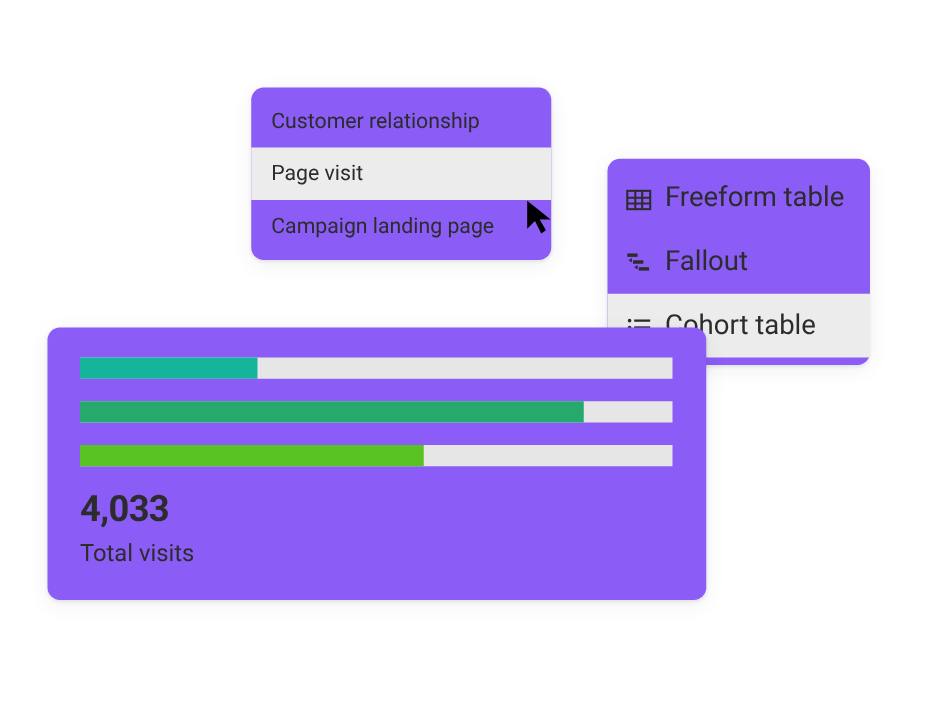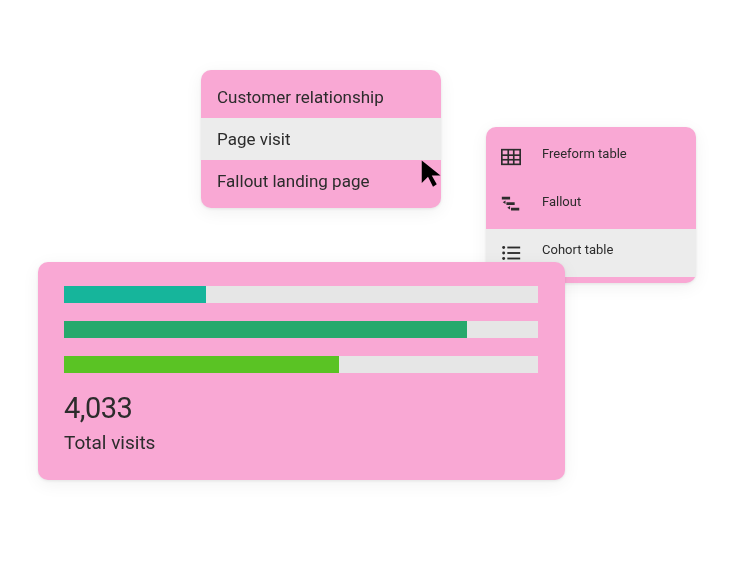--- a/index.html
+++ b/index.html
@@ -7,21 +7,21 @@
   body {
     background: #ffffff;
     font-family: -apple-system, BlinkMacSystemFont, "Segoe UI", Roboto, Helvetica, Arial, sans-serif;
     position: relative;
     overflow: hidden;
     color: #2c2c2c;
   }
 
   .card {
     position: absolute;
-    background: #f9a8d4;
+    background: #8b5cf6;
     border-radius: 10px;
     box-shadow: 0 1px 3px rgba(0,0,0,0.08), 0 4px 18px rgba(0,0,0,0.06);
   }
 
   
   .menu-left {
     left: 201px;
     top: 70px;
     width: 240px;
     padding: 6px 0;
@@ -37,25 +37,25 @@
   }
 
   
   .menu-right {
     left: 486px;
     top: 127px;
     width: 210px;
     padding: 6px 0;
   }
   .menu-right .item {
-    font-size: 13px;
+    font-size: 22px;
     padding: 13px 16px 13px 14px;
     display: flex;
-    align-items: flex-start;
-    gap: 20px;
+    align-items: flex-end;
+    gap: 10px;
     color: #2c2c2c;
     white-space: nowrap;
   }
   .menu-right .item.sel {
     background: #ececec;
   }
   .menu-right .icon { width: 22px; height: 22px; flex-shrink: 0; display: inline-flex; align-items: center; justify-content: center; }
 
   
   .cursor {
@@ -80,21 +80,21 @@
     background: #e6e6e6;
     margin-bottom: 18px;
     position: relative;
   }
   .bar-fill {
     position: absolute;
     left: 0; top: 0; bottom: 0;
   }
   .metric-value {
     font-size: 29px;
-    font-weight: 400;
+    font-weight: 700;
     letter-spacing: -0.5px;
     margin-top: 6px;
     color: #2c2c2c;
   }
   .metric-label {
     font-size: 19px;
     color: #2c2c2c;
     margin-top: 6px;
   }
 </style>
@@ -102,21 +102,21 @@
 <body>
 
 <div class="card menu-left">
   <div class="item">
     <span>Customer relationship</span>
   </div>
   <div class="item sel">
     <span>Page visit</span>
   </div>
   <div class="item">
-    <span>Fallout landing page</span>
+    <span>Campaign landing page</span>
   </div>
 </div>
 
 <div class="cursor">
   <svg viewBox="0 0 24 24" width="30" height="30">
     <path d="M3 2 L3 20 L8 15 L12 23 L15 21 L11 14 L18 14 Z" fill="#000000"></path>
   </svg>
 </div>
 
 <div class="card menu-right">

